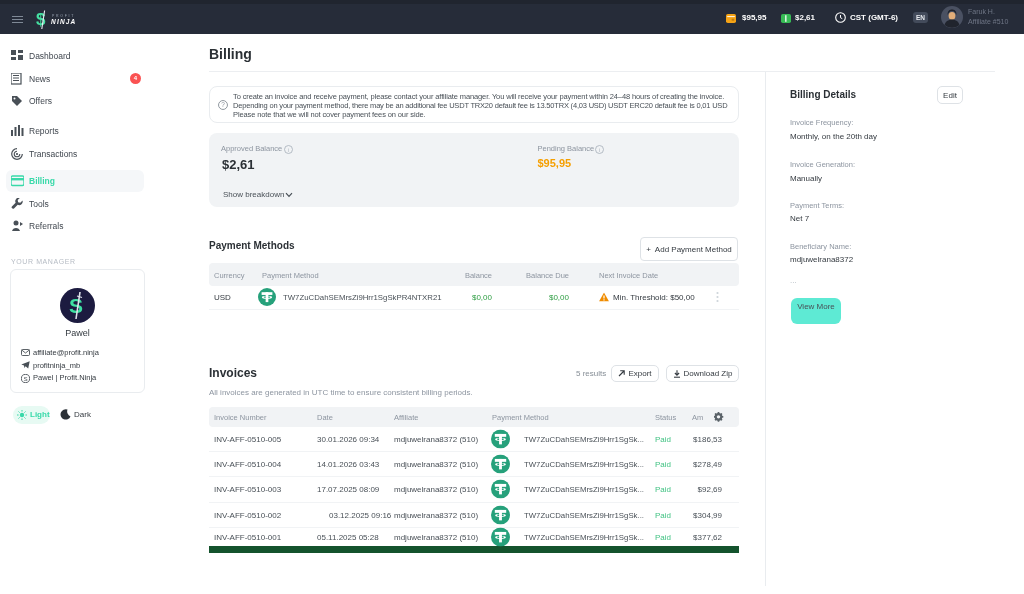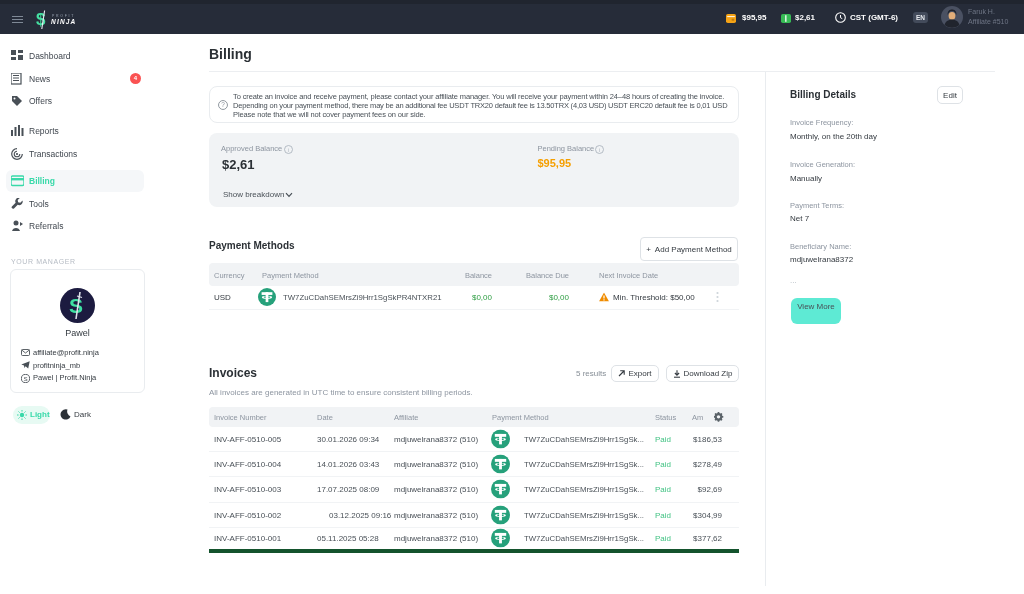--- a/index.html
+++ b/index.html
@@ -306,21 +306,21 @@
         <circle cx="9" cy="9" r="9" fill="#26a17b"></circle>
         <ellipse cx="9" cy="9.3" rx="5.1" ry="1.55" fill="#fff"></ellipse>
         <ellipse cx="9" cy="9.15" rx="3.3" ry="0.8" fill="#26a17b"></ellipse>
         <rect x="7.65" y="4.2" width="2.7" height="9.9" fill="#fff"></rect>
         <rect x="3.6" y="4.2" width="10.8" height="2.75" fill="#fff"></rect>
       </svg>
     <div class="tcell" style="left:315px;color:#495057;font-size:7.8px;">TW7ZuCDahSEMrsZi9Hrr1SgSk...</div>
     <div class="tcell" style="left:446px;color:#43c384;">Paid</div>
     <div class="tcell" style="right:17px;color:#495057;">$304,99</div>
   </div>
-    <div class="abs" style="left:209px;top:527.8px;width:530px;height:25.2px;border-bottom:4px solid #14532d;">
+    <div class="abs" style="left:209px;top:527.8px;width:530px;height:25.2px;border-bottom:7px solid #14532d;">
     <div class="tcell" style="left:5px;color:#495057;">INV-AFF-0510-001</div>
     <div class="tcell" style="left:108px;color:#495057;">05.11.2025 05:28</div>
     <div class="tcell" style="left:185px;color:#495057;">mdjuwelrana8372 (510)</div>
     <svg class="tcell" style="left:282px" width="19" height="19" viewBox="0 0 18 18">
         <circle cx="9" cy="9" r="9" fill="#26a17b"></circle>
         <ellipse cx="9" cy="9.3" rx="5.1" ry="1.55" fill="#fff"></ellipse>
         <ellipse cx="9" cy="9.15" rx="3.3" ry="0.8" fill="#26a17b"></ellipse>
         <rect x="7.65" y="4.2" width="2.7" height="9.9" fill="#fff"></rect>
         <rect x="3.6" y="4.2" width="10.8" height="2.75" fill="#fff"></rect>
       </svg>

